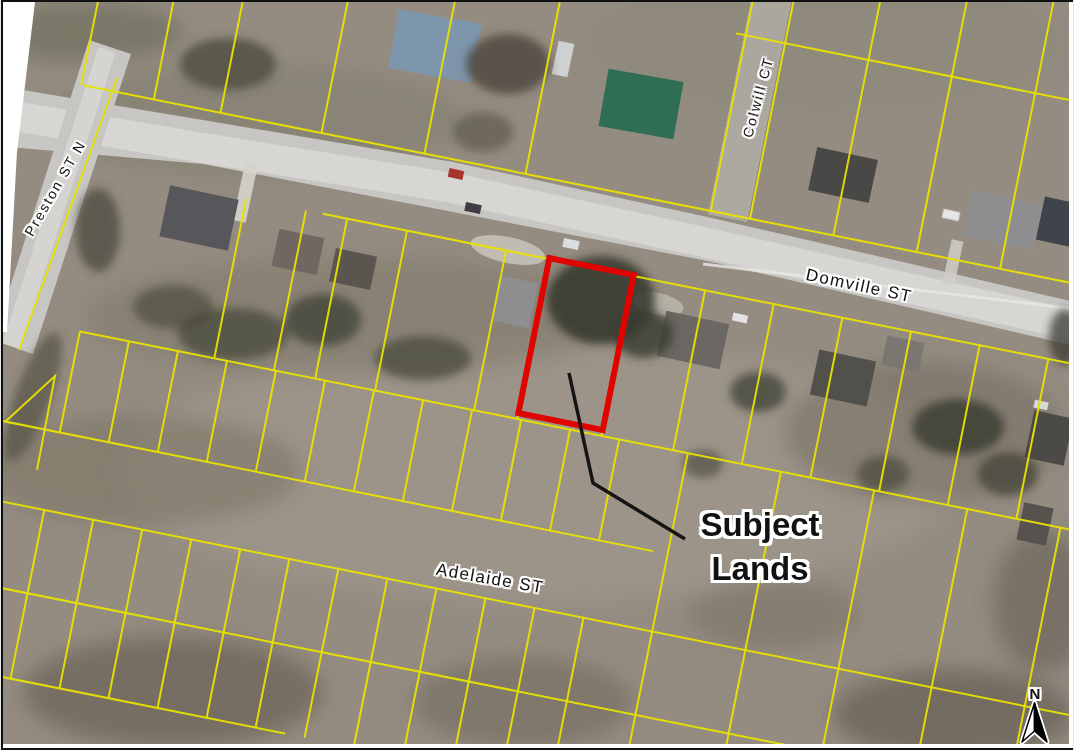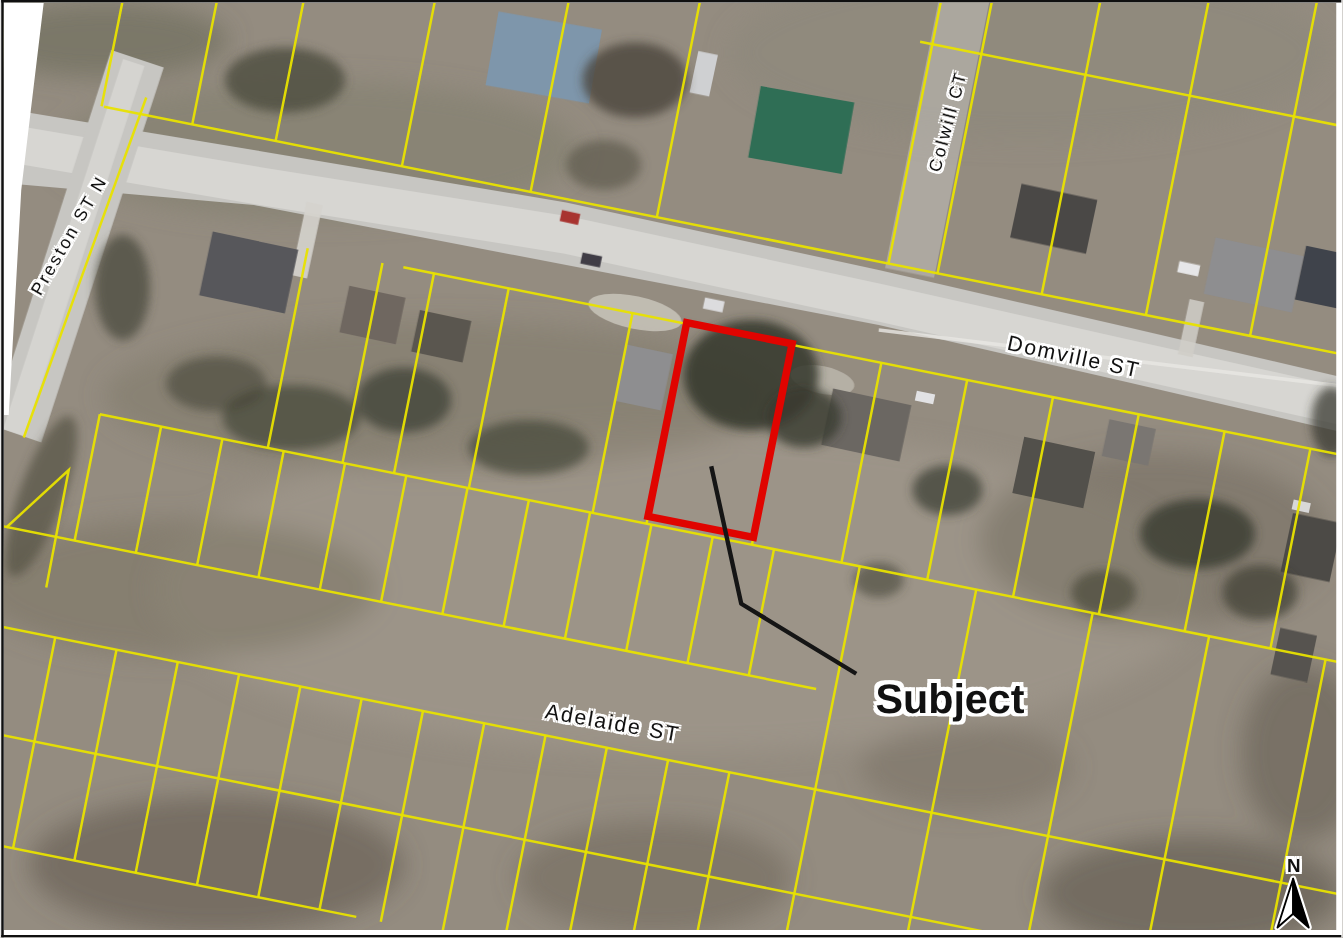--- a/index.html
+++ b/index.html
@@ -30,21 +30,20 @@
   #label-domville{left:856px;top:284px;transform:translate(-50%,-50%) rotate(12deg);}
   #label-adelaide{left:487px;top:577px;transform:translate(-50%,-50%) rotate(10deg);}
   #label-subject{
     left:757px;top:545px;transform:translate(-50%,-50%);
     font-size:33px;font-weight:bold;line-height:44px;text-align:center;
     text-shadow:
       -3px -3px 0 var(--c-label_halo,#fff), 3px -3px 0 var(--c-label_halo,#fff),
       -3px  3px 0 var(--c-label_halo,#fff), 3px  3px 0 var(--c-label_halo,#fff),
       -3px  0   0 var(--c-label_halo,#fff), 3px  0   0 var(--c-label_halo,#fff),
        0   -3px 0 var(--c-label_halo,#fff), 0    3px 0 var(--c-label_halo,#fff);
-    margin-top: 12px;
   }
   #north-n{left:1032px;top:691px;transform:translate(-50%,-50%);font-size:15px;font-weight:bold;}
 </style>
 </head>
 <body>
 
 <div id="frame">
 
   <div id="photo">
     <svg width="1074" height="750" viewBox="0 0 1074 750">
@@ -177,16 +176,17 @@
     </svg>
   </div>
 
   <div id="label-preston" class="maplabel street-small">Preston ST N</div>
   <div id="label-colwill" class="maplabel street-small">Colwill CT</div>
   <div id="label-domville" class="maplabel street">Domville ST</div>
   <div id="label-adelaide" class="maplabel street">Adelaide ST</div>
 
   <div id="label-subject" class="maplabel">
     <div>Subject</div>
+    <div>Lands</div>
   </div>
 
   <div id="north-n" class="maplabel">N</div>
 </div>
 
 </body></html>

